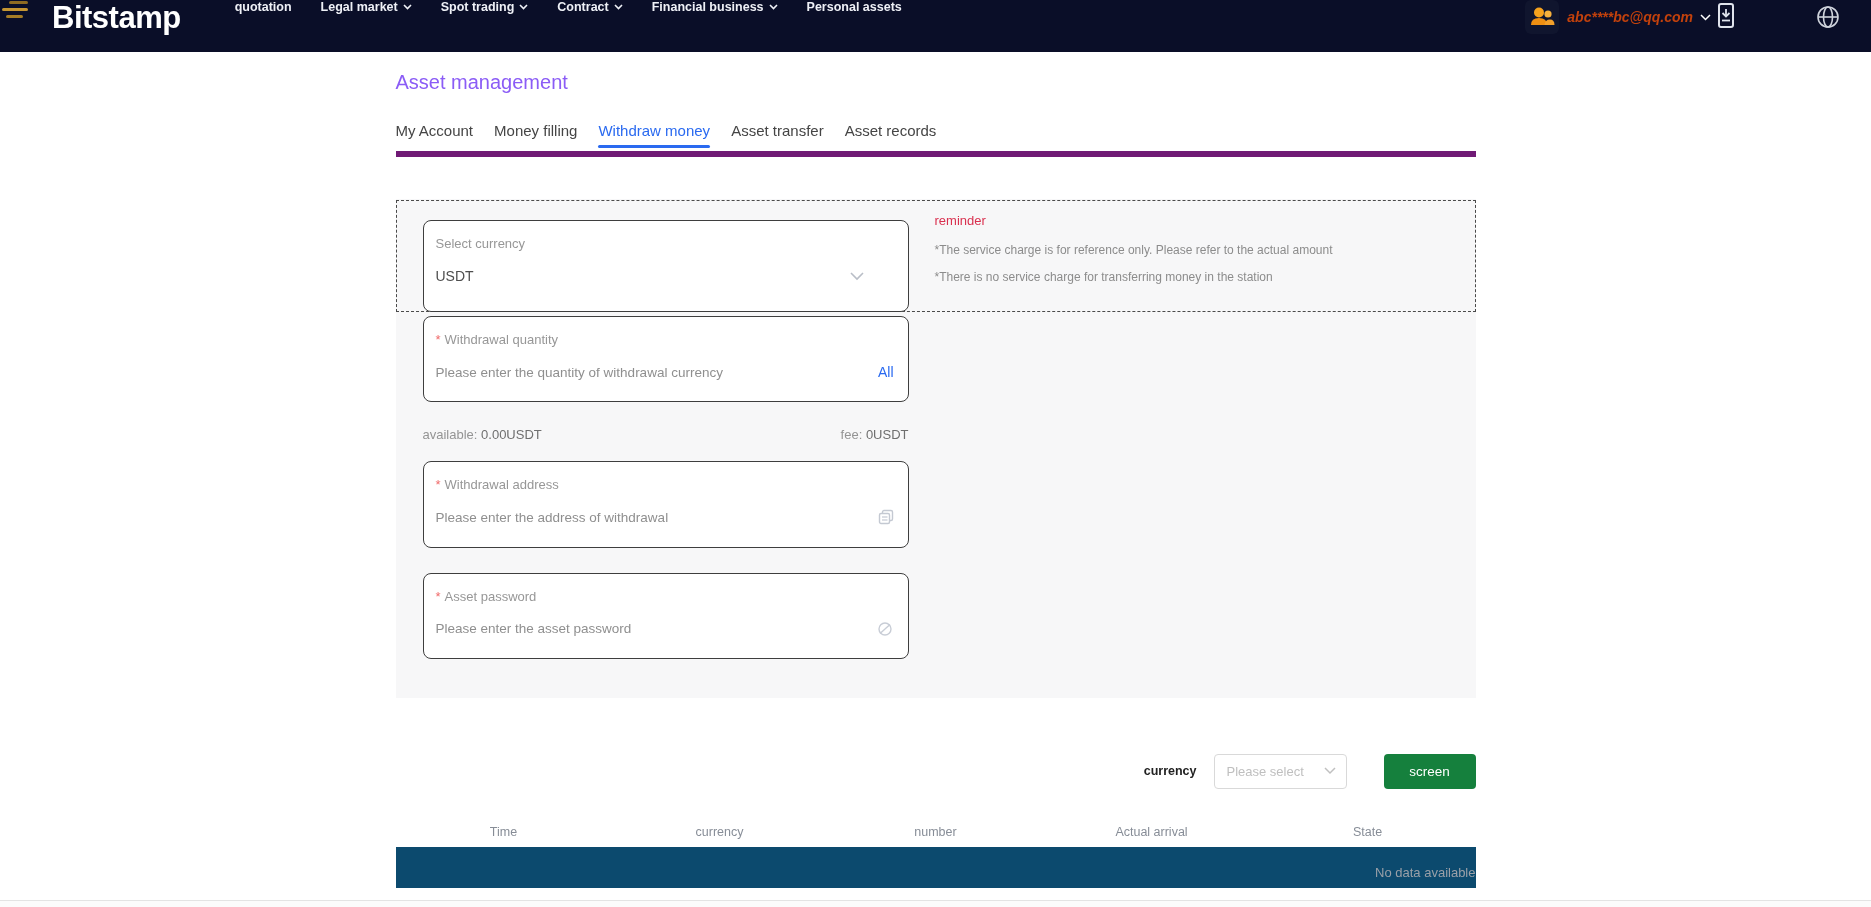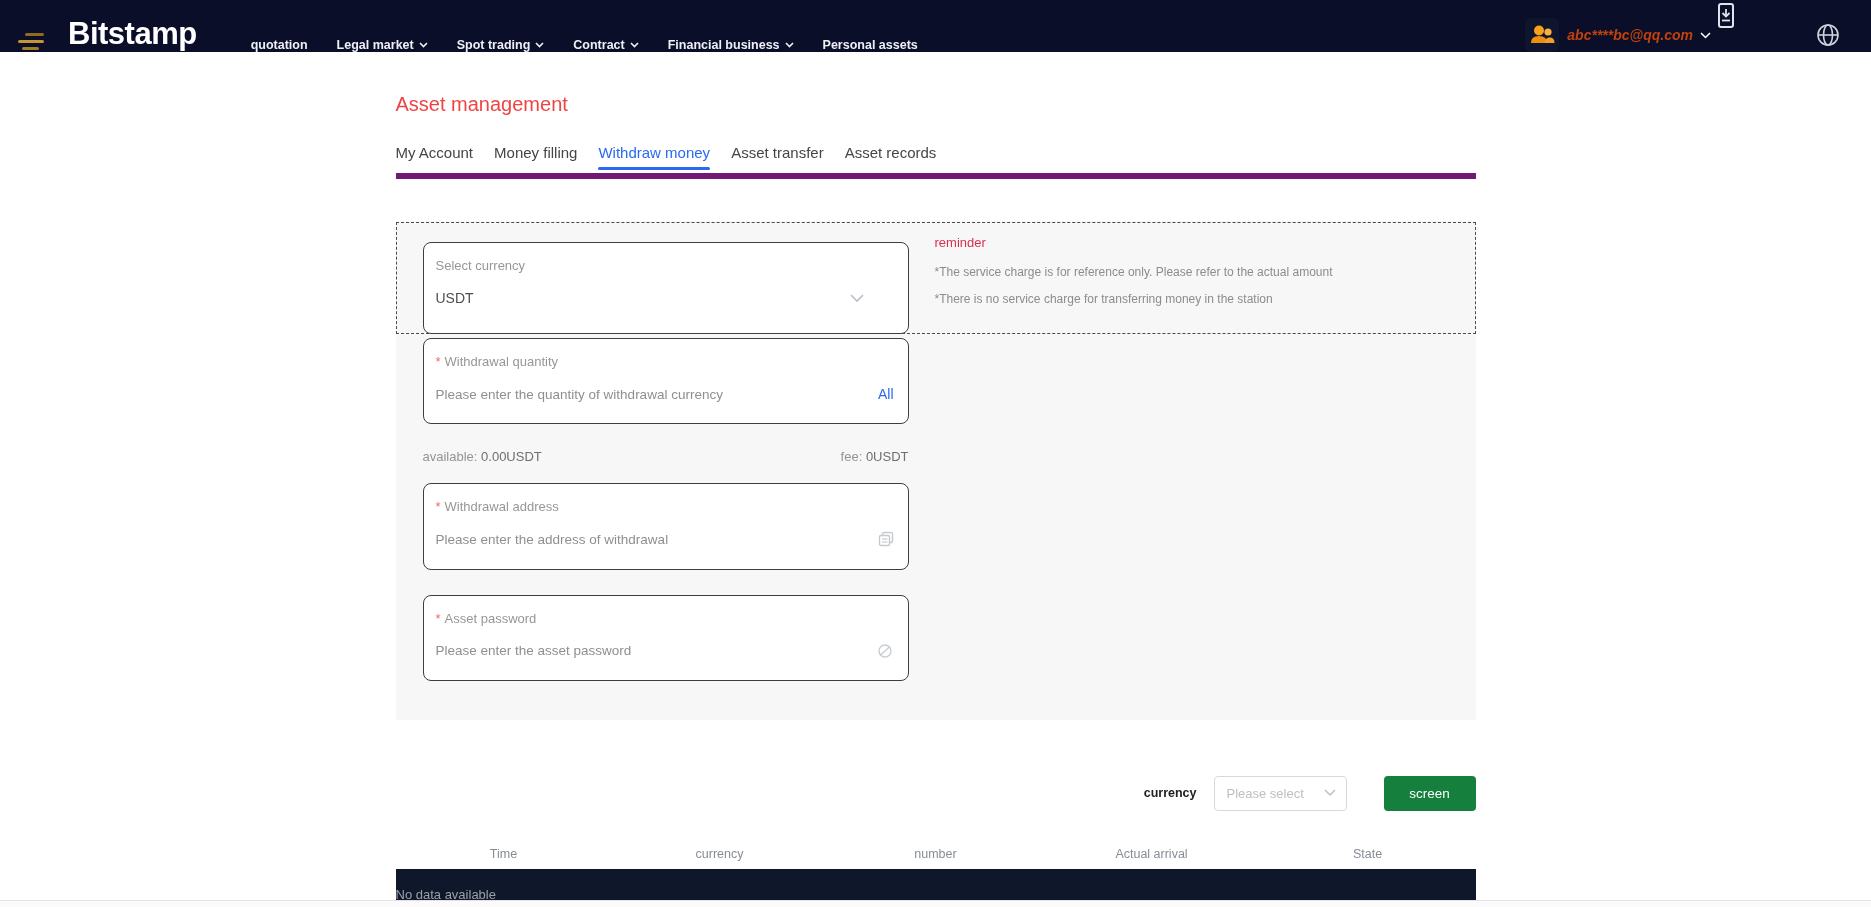--- a/index.html
+++ b/index.html
@@ -1,39 +1,39 @@
 <!DOCTYPE html>
 <html><head>
 <meta charset="utf-8">
 <style>
   * { margin:0; padding:0; box-sizing:border-box; }
   html,body { background:#fff; }
   body { font-family:"Liberation Sans", sans-serif; }
   #root { position:relative; width:1871px; height:907px; background:#fff; overflow:hidden; }
 
   
-  .nav { position:relative; height:52px; background:#0a0e28; display:flex; align-items:flex-end; padding:0 30px 0 16px; }
+  .nav { position:relative; height:52px; background:#0a0e28; display:flex; align-items:flex-start; padding:0 30px 0 0; }
   .hamburger { width:30px; height:20px; position:relative; margin-right:22px; cursor:pointer; flex:0 0 auto; }
   .hamburger i { position:absolute; height:3px; border-radius:2px; display:block; }
   .hamburger i:nth-child(1){ top:1px; left:9px; width:19px; background:#8f6b22; }
   .hamburger i:nth-child(2){ top:8px; left:2px; width:26px; background:#c59532; }
   .hamburger i:nth-child(3){ top:15px; left:6px; width:17px; background:#a57c26; }
   .logo { color:#fff; font-size:31px; font-weight:700; letter-spacing:-0.5px; margin-right:54px; flex:0 0 auto; }
   .nav-items { display:flex; align-items:center; gap:29px; }
   .nav-item { color:#eef0f6; font-size:12.5px; font-weight:700; display:flex; align-items:center; gap:5px; cursor:pointer; white-space:nowrap; }
   .nav-right { margin-left:auto; display:flex; align-items:center; }
   .avatar { width:34px; height:34px; border-radius:6px; background:#10152e; display:flex; align-items:center; justify-content:center; margin-right:8px; }
   .user-email { color:#c2410c; font-size:14px; font-weight:600;font-style:italic; }
   .email-chevron { margin-left:7px; }
   .dl-badge { position:absolute; left:1718px; top:3px; width:16px; height:25px; border:2px solid #dfe3ec; border-radius:3px; display:flex; align-items:center; justify-content:center; }
   .globe { margin-left:104px; }
 
   
   .main { width:1080px; margin:0 auto; }
-  .page-title { padding-top:41px; font-size:20px; font-weight:500; color:#ef4444; }
+  .page-title { padding-top:19px; font-size:20px; font-weight:500; color:#8b5cf6; }
   .tabs { margin-top:28px; display:flex; gap:21px; border-bottom:6px solid #701a75; }
   .tab { position:relative; font-size:15px; color:#454545; padding-bottom:12px; cursor:pointer; }
   .tab.active { color:#2a6af0; }
   .tab.active::after { content:""; position:absolute; left:0; right:0; bottom:3px; height:3px; background:#2a6af0; border-radius:2px; }
 
   
   .panel { position:relative; margin-top:42px; width:1080px; height:499px; background:#f7f7f8; }
   .dashed-zone { position:absolute; left:0; top:1px; width:1080px; height:112px; border:1px dashed #4a4a4a; }
   .fbox { position:absolute; left:27px; width:486px; background:#fff; border:1px solid #3e3e3e; border-radius:8px; padding:15px 14px 0 12px; }
   .fbox-label { font-size:13px; color:#979797; display:flex; align-items:baseline; }
@@ -58,21 +58,21 @@
   
   .filter-row { margin-top:55px; height:36px; display:flex; justify-content:flex-end; align-items:center; }
   .filter-label { font-size:12.5px; font-weight:700; color:#222; margin-right:17px; }
   .filter-select { width:133px; height:35px; border:1px solid #d9d9d9; border-radius:4px; background:#fff; display:flex; align-items:center; padding:0 10px 0 12px; margin-right:37px; cursor:pointer; }
   .filter-select span { flex:1; font-size:13px; color:#bfbfbf; }
   .screen-btn { width:92px; height:35px; border:none; border-radius:4px; background:#15803d; color:#fff; font-size:13.5px; font-family:"Liberation Sans", sans-serif; cursor:pointer; }
 
   
   .table-head { margin-top:27px; height:31px; display:grid; grid-template-columns:repeat(5,1fr); align-items:center; }
   .th { text-align:center; font-size:12.5px; color:#878d97; }
-  .empty-row { width:1080px; height:41px; background:#0f172a; text-align:left; padding-top:18px; font-size:13px; color:#9aa0a8; }
+  .empty-row { width:1080px; height:41px; background:#0c4a6e; text-align:right; padding-top:18px; font-size:13px; color:#9aa0a8; }
 
   .bottom-strip { position:absolute; left:0; bottom:0; width:1871px; height:7px; background:#fbfbfb; border-top:1px solid #e3e3e3; z-index:5; }
 </style>
 </head>
 <body>
 
 <div id="root">
 
   <div class="nav">
     <div class="hamburger">

